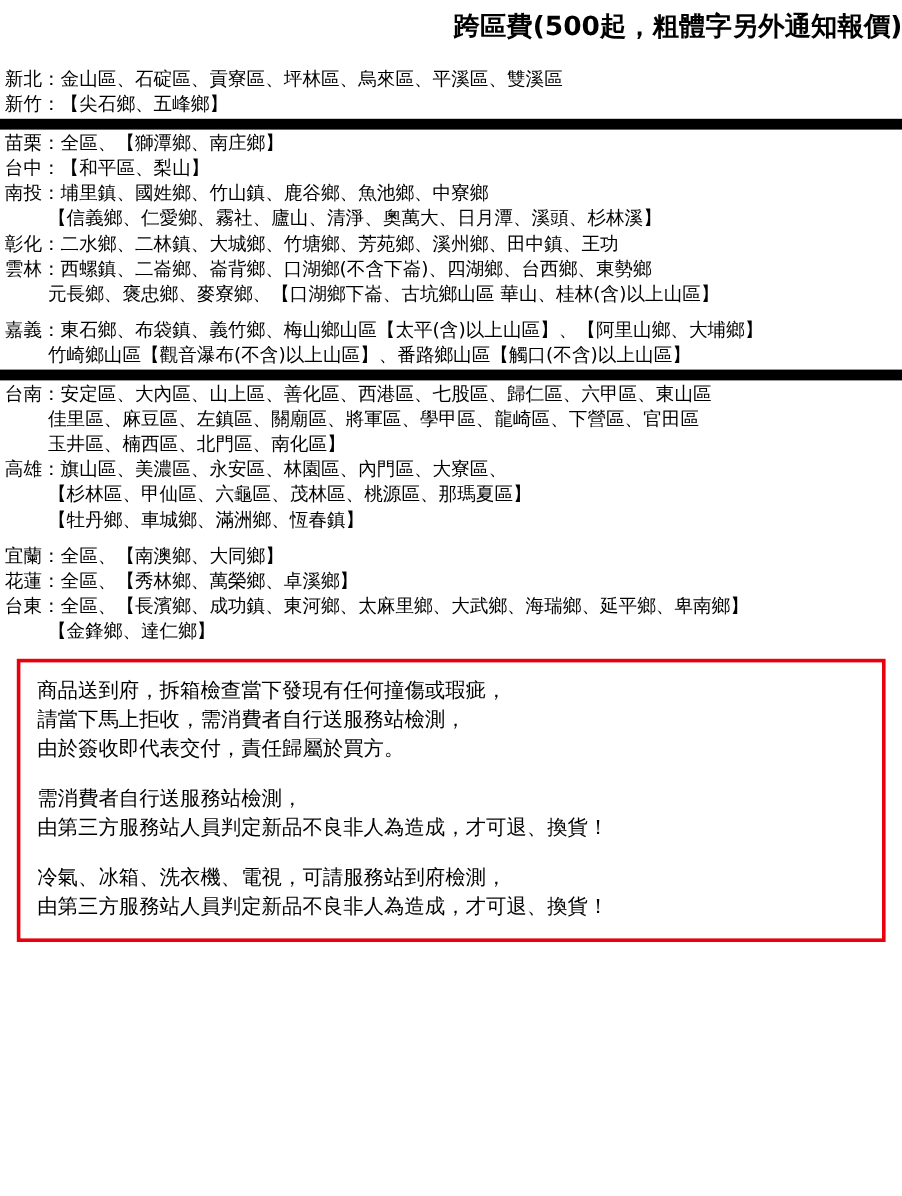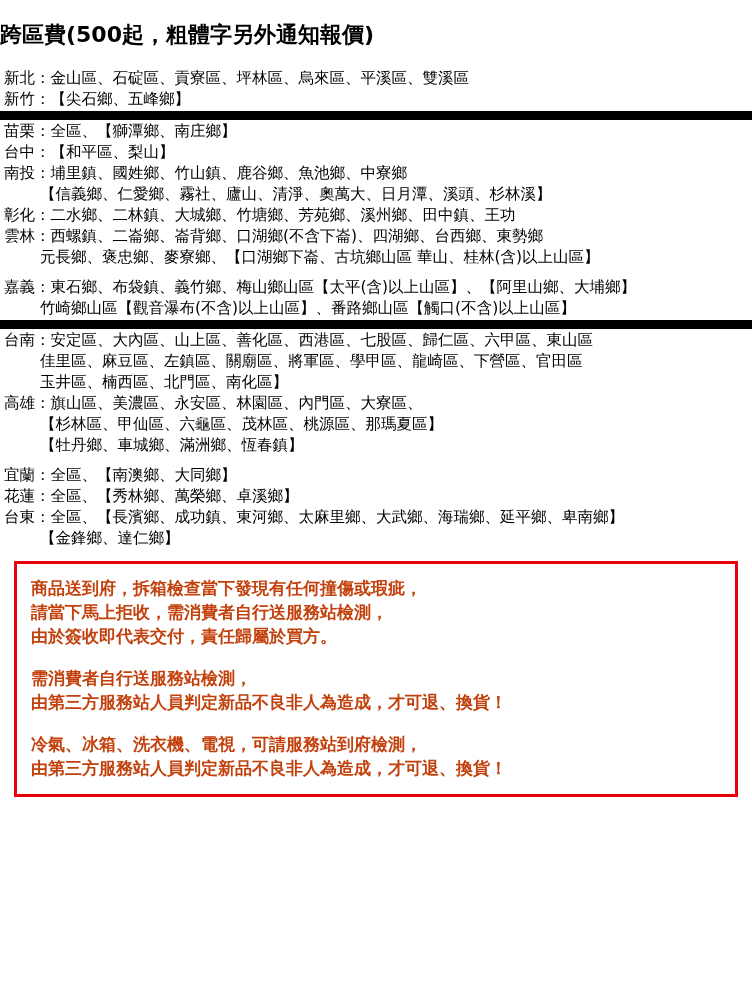--- a/index.html
+++ b/index.html
@@ -14,25 +14,25 @@
     color: #000000;
     overflow: hidden;
   }
   .page {
     position: relative;
     width: 752px;
     height: 997px;
     box-sizing: border-box;
   }
   .title {
-    text-align: left;
+    text-align: right;
     font-size: 22px;
     font-weight: bold;
     line-height: 30px;
-    padding-top: 20px;
+    padding-top: 8px;
     letter-spacing: 0px;
   }
   .rows {
     margin-top: 18px;
   }
   .row {
     font-size: 15.5px;
     line-height: 21px;
     padding-left: 4px;
     white-space: nowrap;
@@ -58,22 +58,22 @@
     letter-spacing: 1px;
   }
   .redbox {
     margin: 12px 14px 0 14px;
     border: 3px solid #e8000d;
     padding: 12px 14px 14px 14px;
     box-sizing: border-box;
   }
   .redbox p {
     margin: 0;
-    color: #c2410c;
-    font-weight: bold;
+    color: #000000;
+    font-weight: normal;
     font-size: 17px;
     line-height: 24px;
     white-space: nowrap;
   }
   .redbox .block {
     margin-bottom: 18px;
   }
   .redbox .block:last-child {
     margin-bottom: 0;
   }

